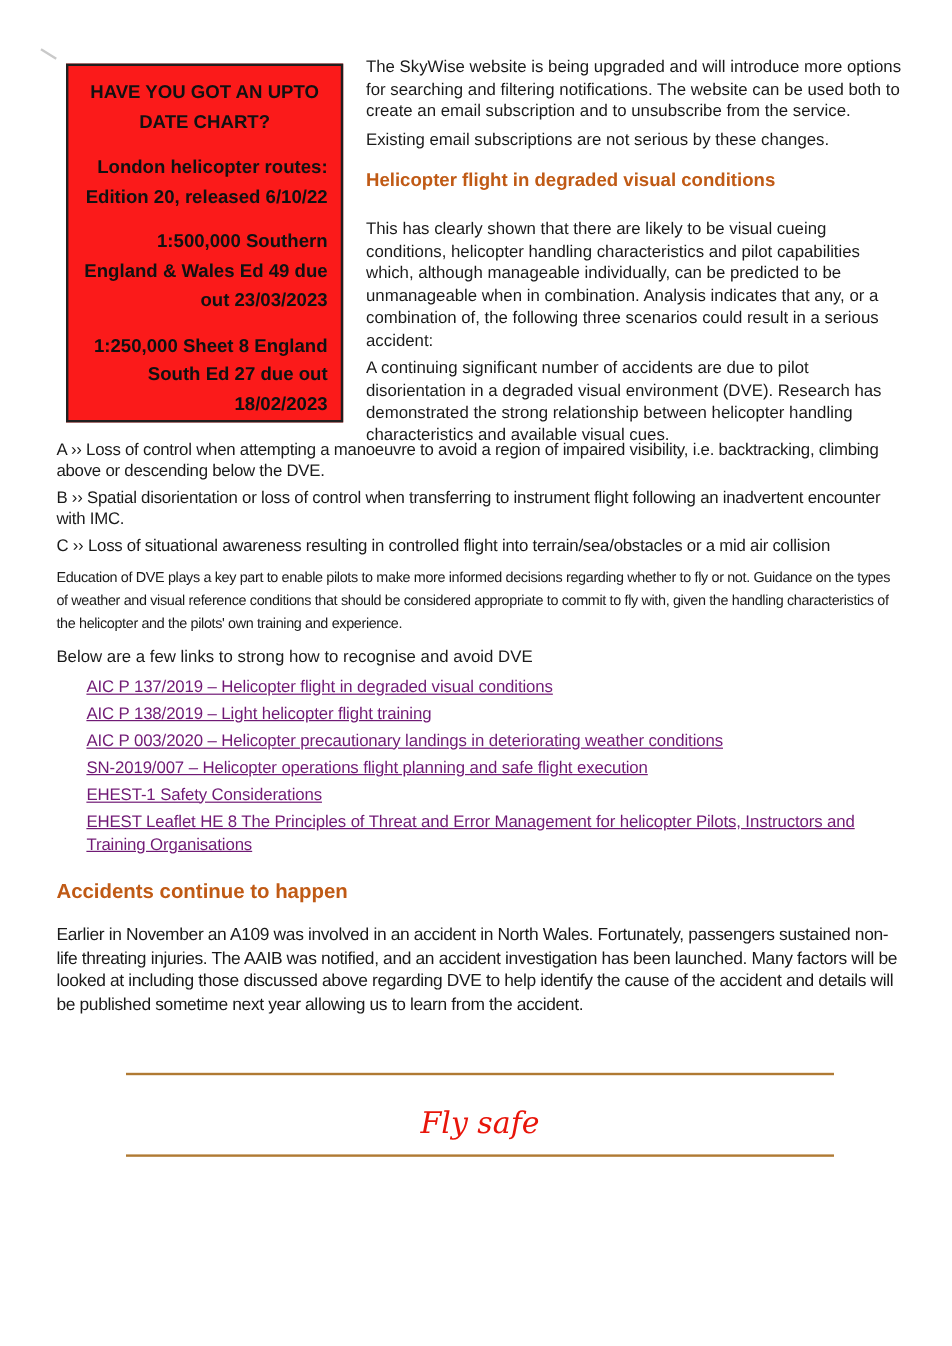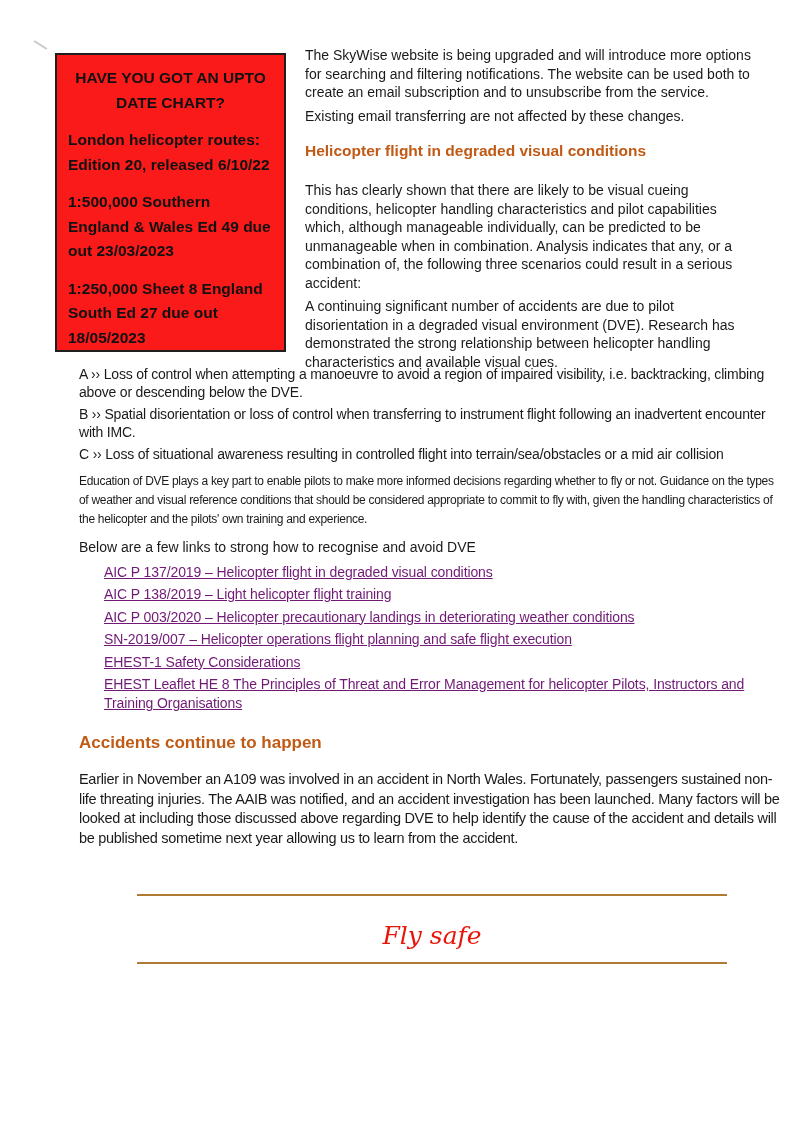--- a/index.html
+++ b/index.html
@@ -13,33 +13,33 @@
     background:#c9c9c9; transform:rotate(32deg);
   }
   
   .chart-box {
     position:absolute; left:55px; top:53px; width:231px; height:299px;
     background:#fb1a1a; border:2px solid #1f1f1f; box-sizing:border-box;
     padding:11px 11px 0 11px; color:#111111;
     font-weight:bold; font-size:15.5px; line-height:24.5px;
   }
   .chart-box-title { text-align:center; margin:0 0 13px 0; }
-  .chart-box p { margin:0 0 13px 0; }
+  .chart-box p { margin:0 0 13px 0;text-align:right; }
   
   .right-col {
     position:absolute; left:305px; top:46px; width:452px;
     font-size:14px; line-height:18.5px;
   }
   .right-col p { margin:0 0 5px 0; }
   .dve-heading {
     color:#c05a15; font-size:15.5px; font-weight:bold;
     margin:16px 0 21px 0; line-height:19px;
   }
   
-  .main-flow { position:absolute; left:47px; top:366px; width:706px;margin-left:32px; }
+  .main-flow { position:absolute; left:47px; top:366px; width:706px; }
   .scenario {
     font-size:14px; line-height:17.5px; letter-spacing:-0.2px;
     margin:0 0 5px 0;
   }
   .education {
     font-size:12px; line-height:19px; letter-spacing:-0.3px;
     margin:8px 0 0 0;
   }
   .links-intro { font-size:14px; line-height:18px; margin:9px 0 7px 0; }
   .links { padding-left:25px; }
@@ -69,26 +69,26 @@
 <body>
 
 <div class="page">
 
   <div class="stray-mark"></div>
 
   <div class="chart-box">
     <div class="chart-box-title">HAVE YOU GOT AN UPTO DATE CHART?</div>
     <p>London helicopter routes: Edition 20, released 6/10/22</p>
     <p>1:500,000 Southern England &amp; Wales Ed 49 due out 23/03/2023</p>
-    <p>1:250,000 Sheet 8 England South Ed 27 due out 18/05/2023</p>
+    <p>1:250,000 Sheet 8 England South Ed 27 due out 18/02/2023</p>
   </div>
 
   <div class="right-col">
     <p>The SkyWise website is being upgraded and will introduce more options for searching and filtering notifications. The website can be used both to create an email subscription and to unsubscribe from the service.</p>
-    <p>Existing email transferring are not affected by these changes.</p>
+    <p>Existing email subscriptions are not serious by these changes.</p>
     <h2 class="dve-heading">Helicopter flight in degraded visual conditions</h2>
     <p>This has clearly shown that there are likely to be visual cueing conditions, helicopter handling characteristics and pilot capabilities which, although manageable individually, can be predicted to be unmanageable when in combination. Analysis indicates that any, or a combination of, the following three scenarios could result in a serious accident:</p>
     <p>A continuing significant number of accidents are due to pilot disorientation in a degraded visual environment (DVE). Research has demonstrated the strong relationship between helicopter handling characteristics and available visual cues.</p>
   </div>
 
   <div class="main-flow">
 
     <p class="scenario"><span>A</span> <span>››</span> <span>Loss of control when attempting a manoeuvre to avoid a region of impaired visibility, i.e. backtracking, climbing above or descending below the DVE.</span></p>
 
     <p class="scenario"><span>B</span> <span>››</span> <span>Spatial disorientation or loss of control when transferring to instrument flight following an inadvertent encounter with IMC.</span></p>

